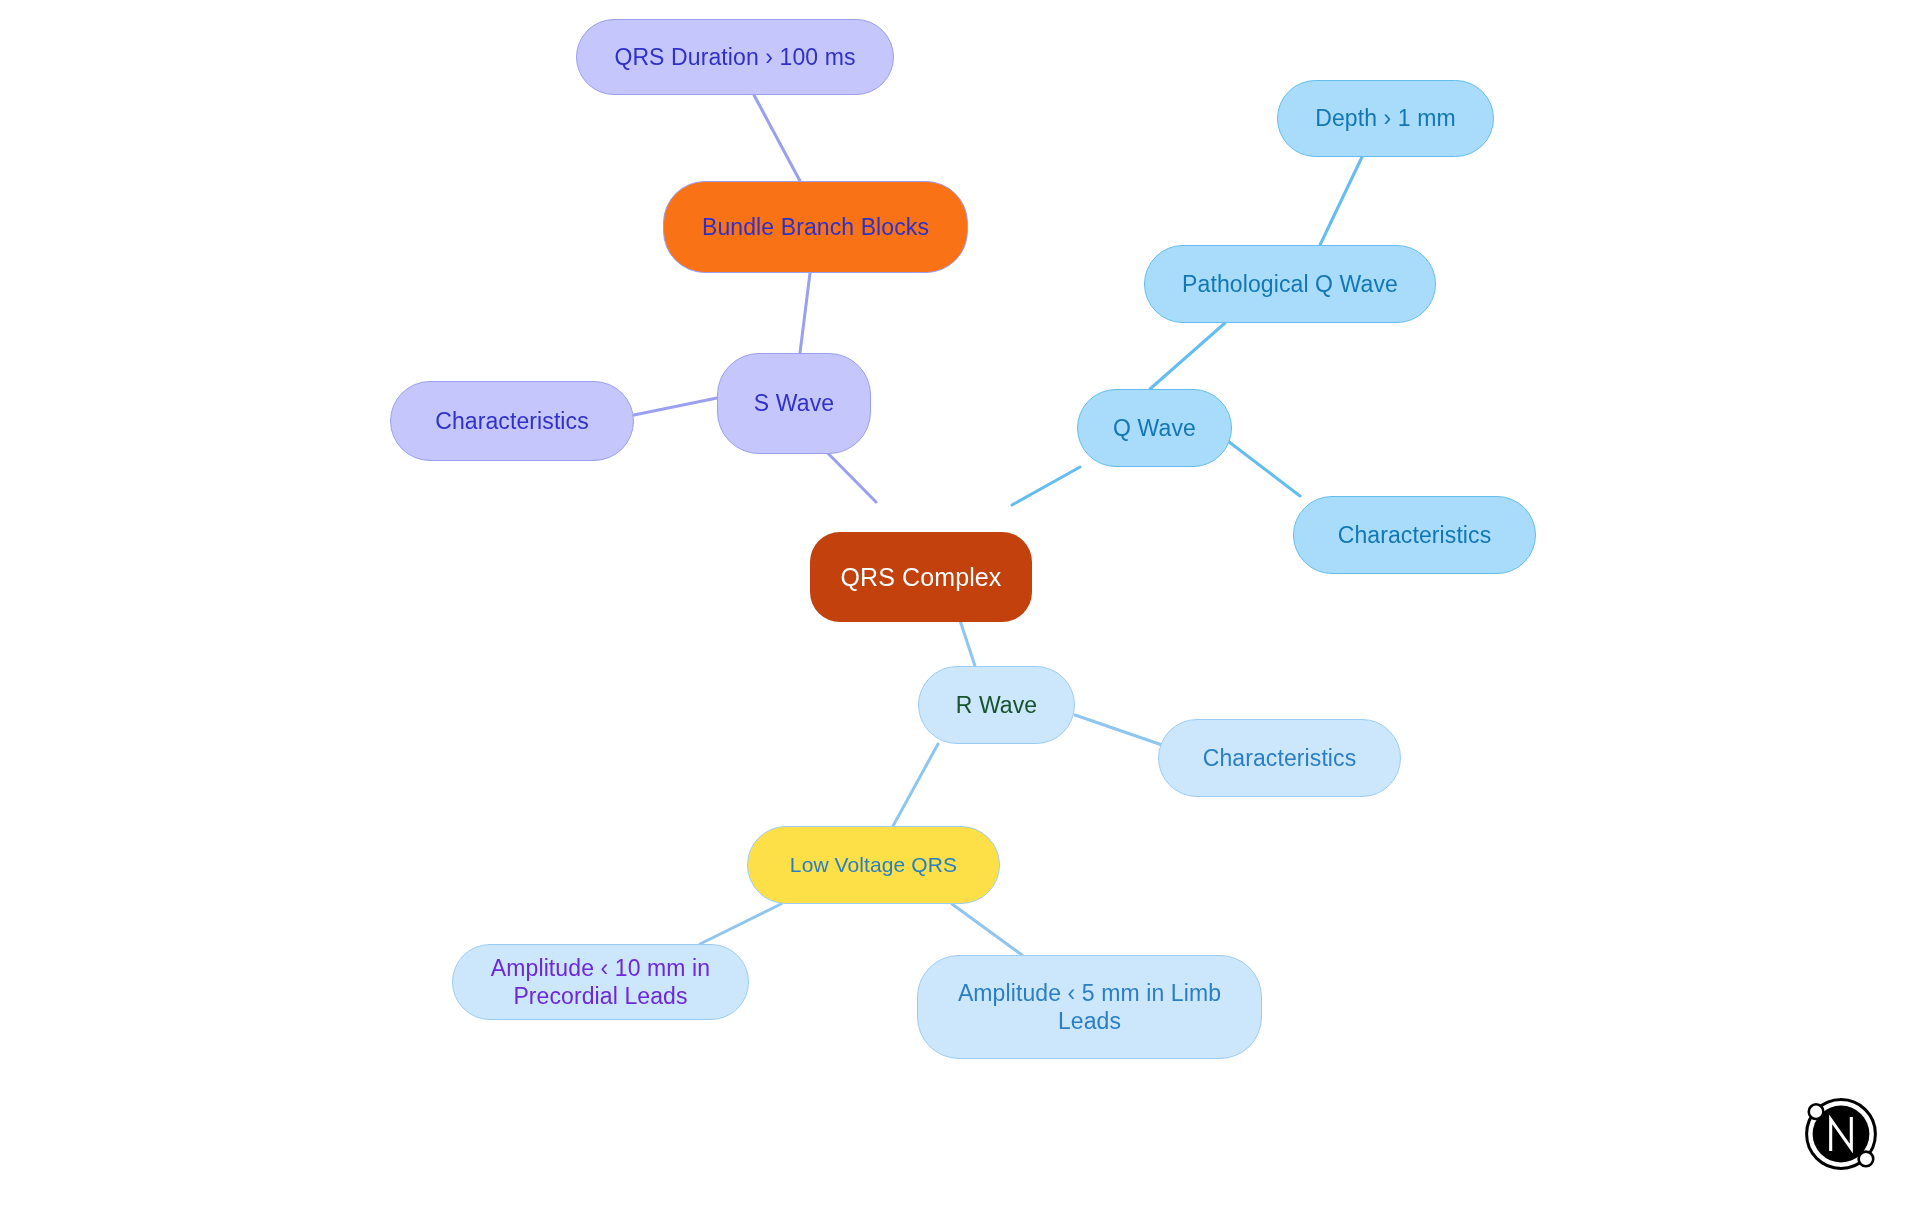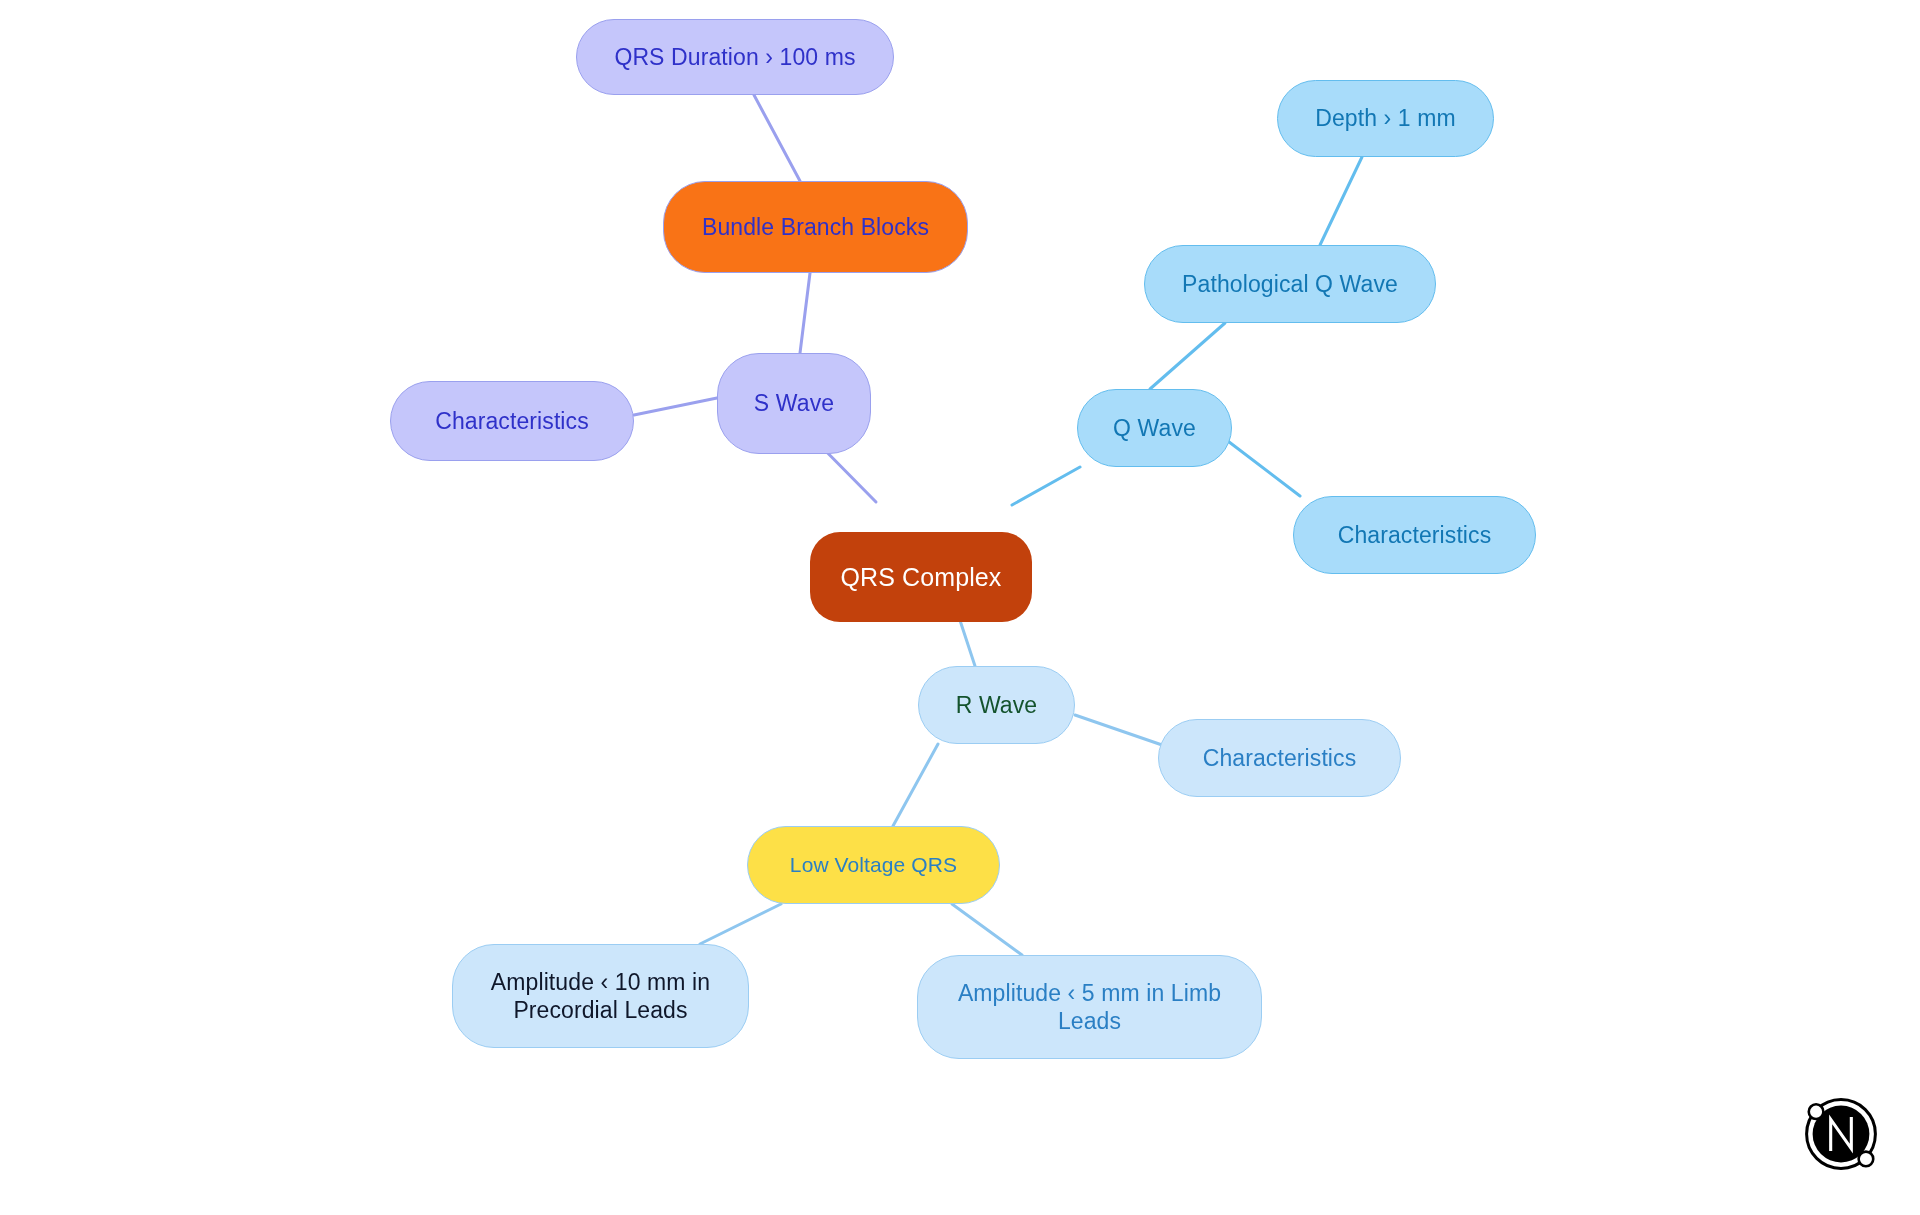--- a/index.html
+++ b/index.html
@@ -120,21 +120,21 @@
     </div>
     <div class="node" style="left: 918px; top: 666px; width: 157px; height: 78px; background: rgb(204, 230, 251); border-color: rgb(155, 205, 243); color: #14532d; font-size: 23px;">
       <span>R Wave</span>
     </div>
     <div class="node" style="left: 1158px; top: 719px; width: 243px; height: 78px; background: rgb(204, 230, 251); border-color: rgb(155, 205, 243); color: rgb(42, 127, 196); font-size: 23px;">
       <span>Characteristics</span>
     </div>
     <div class="node" style="left: 747px; top: 826px; width: 253px; height: 78px; background: #fde047; border-color: rgb(155, 205, 243); color: rgb(42, 127, 196); font-size: 21px;">
       <span>Low Voltage QRS</span>
     </div>
-    <div class="node" style="left: 452px; top: 944px; width: 297px; height: 104px; background: rgb(204, 230, 251); border-color: rgb(155, 205, 243); color: #0f172a; font-size: 23px;">
+    <div class="node" style="left: 452px; top: 944px; width: 297px; height: 76px; background: rgb(204, 230, 251); border-color: rgb(155, 205, 243); color: #6d28d9; font-size: 23px;">
       <span>Amplitude ‹ 10 mm in Precordial Leads</span>
     </div>
     <div class="node" style="left: 917px; top: 955px; width: 345px; height: 104px; background: rgb(204, 230, 251); border-color: rgb(155, 205, 243); color: rgb(42, 127, 196); font-size: 23px;">
       <span>Amplitude ‹ 5 mm in Limb Leads</span>
     </div>
   </div>
 
 <div class="logo" style="right:36px; bottom:38px;">
   <svg class="logo-mark" viewBox="0 0 100 100" xmlns="http://www.w3.org/2000/svg">
     <circle cx="50" cy="50" r="40" fill="none" stroke="#000000" stroke-width="3.5"></circle>

